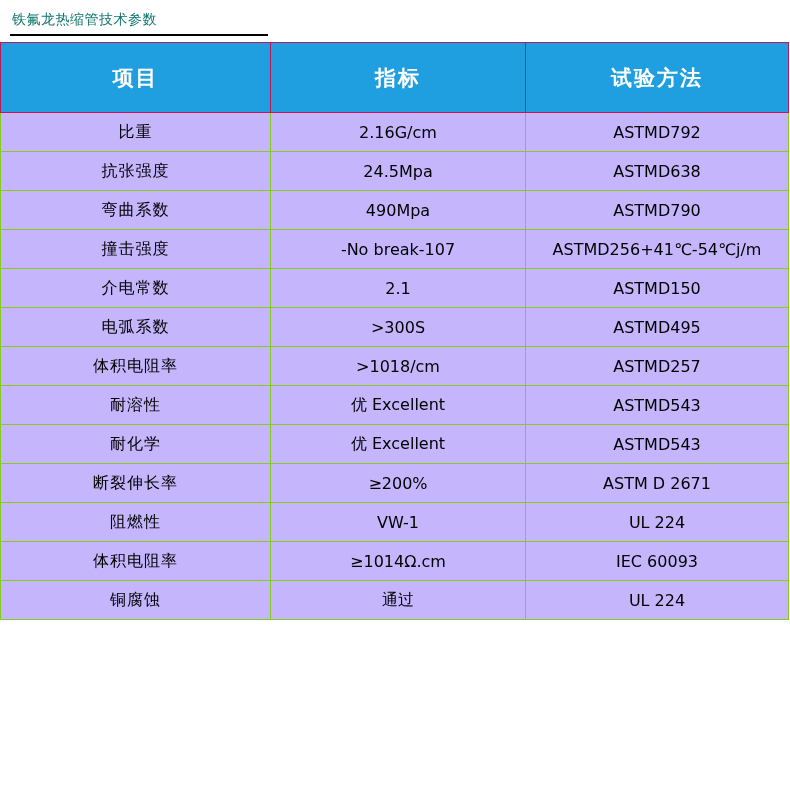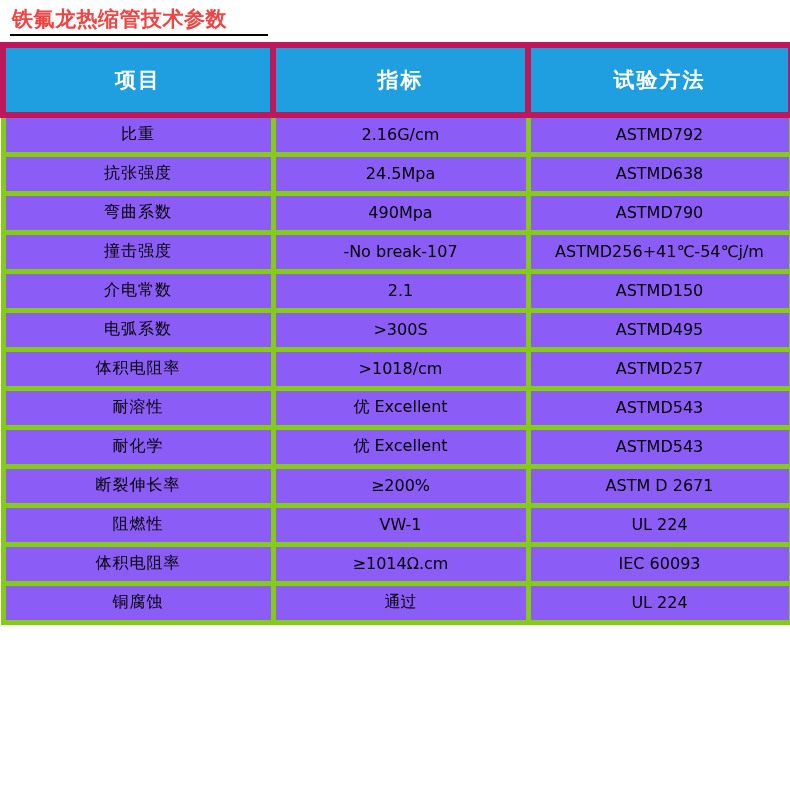--- a/index.html
+++ b/index.html
@@ -14,57 +14,57 @@
     color: #000000;
     overflow: hidden;
   }
   .page {
     width: 790px;
     height: 807px;
     position: relative;
     box-sizing: border-box;
   }
   .doc-title {
-    font-size: 21px;
-    font-weight: bold;
-    color: #ef4444;
+    font-size: 14px;
+    font-weight: normal;
+    color: #0f766e;
     padding: 8px 0 4px 12px;
     letter-spacing: 0.5px;
     line-height: 22px;
   }
   .title-rule {
     height: 2px;
     background: #000000;
     width: 258px;
     margin-left: 10px;
   }
   table.spec {
     border-collapse: collapse;
     width: 788px;
     margin-top: 6px;
     table-layout: fixed;
   }
   table.spec th, table.spec td {
-    border: 5px solid #84cc16;
+    border: 1px solid #84cc16;
     text-align: center;
     vertical-align: middle;
     font-size: 16px;
     height: 39px;
     padding: 0 2px;
     box-sizing: border-box;
-    background: #8b5cf6;
+    background: #c4b5fd;
   }
   table.spec thead th {
     background: #1f9fe0;
     color: #ffffff;
     font-size: 21px;
     font-weight: bold;
     height: 70px;
     letter-spacing: 2px;
-    border: 6px solid #be185d;
+    border: 1px solid #be185d;
   }
   .col-item { width: 270px; }
   .col-index { width: 255px; }
   .col-method { width: 263px; }
   td.item {
     font-size: 16.5px;
     letter-spacing: 1px;
   }
   td.index {
     font-size: 16px;

